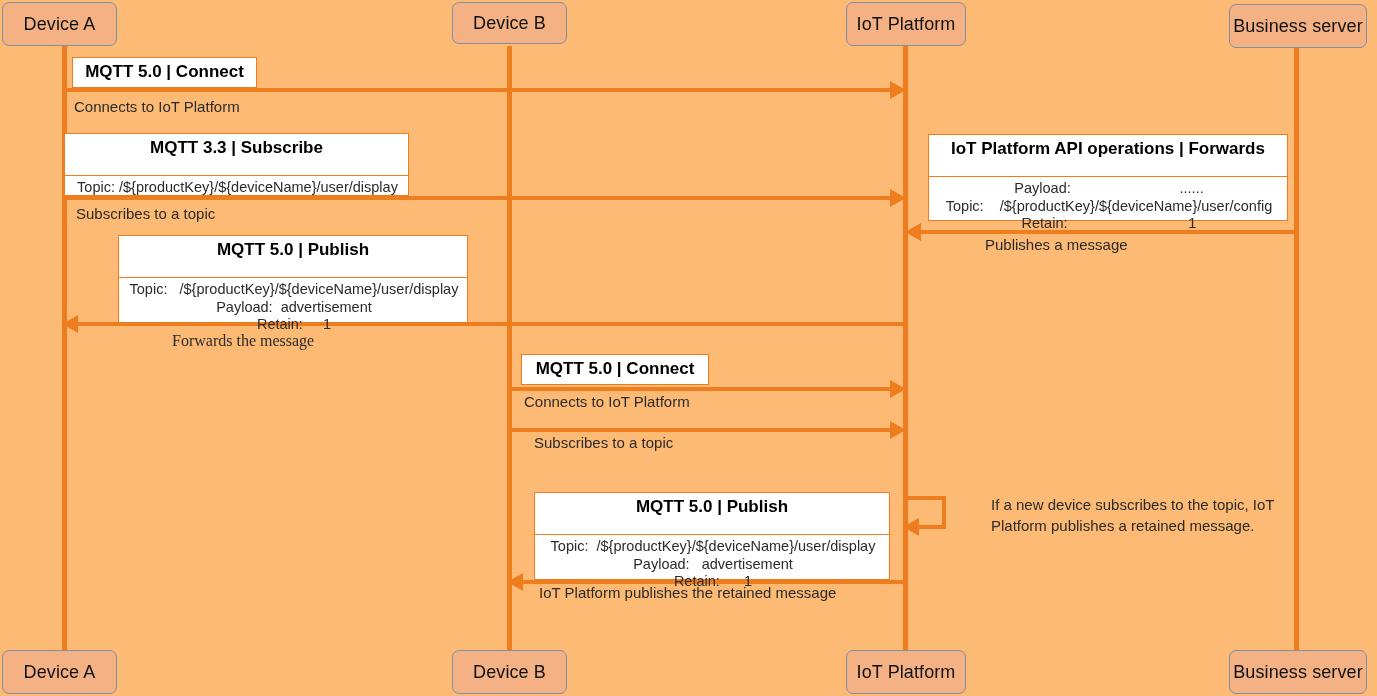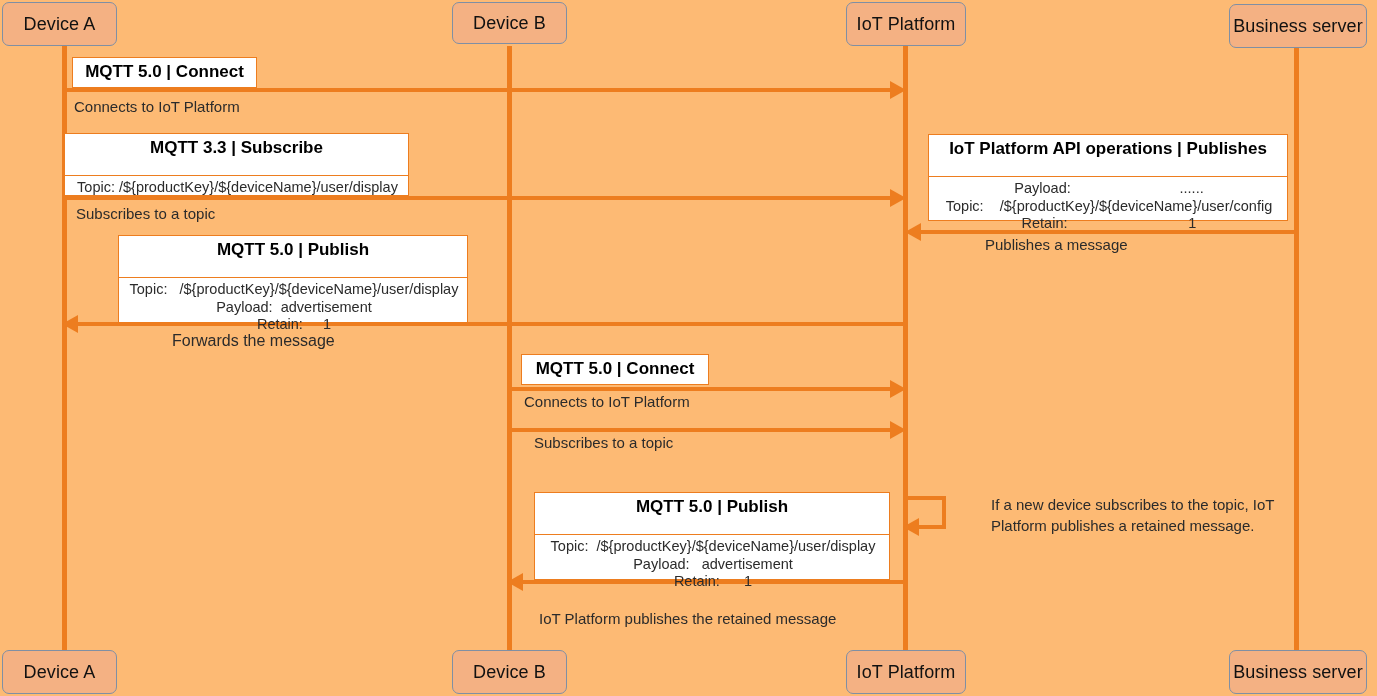--- a/index.html
+++ b/index.html
@@ -173,42 +173,42 @@
     <div class="packet-title bordered">MQTT 3.3 | Subscribe</div>
     <div class="packet-body">
       <span class="kv"><span>Topic:</span> <span>/${productKey}/${deviceName}/user/display</span></span>
     </div>
   </div>
   <div class="arrow-line" style="left:62px; top:196px; width:832px;"></div>
   <div class="arrow-head right" style="left:890px; top:189px;"></div>
   <div class="msg-label" style="left:76px; top:205px;">Subscribes to a topic</div>
 
   <div class="packet" style="left:928px; top:134px; width:360px; height:87px;">
-    <div class="packet-title bordered">IoT Platform API operations | Publishes</div>
+    <div class="packet-title bordered">IoT Platform API operations | Forwards</div>
     <div class="packet-body">
       <span class="kv"><span>Payload:</span>&nbsp;&nbsp;&nbsp;&nbsp;&nbsp;&nbsp;&nbsp;&nbsp;&nbsp;&nbsp;&nbsp;&nbsp;&nbsp;&nbsp;&nbsp;&nbsp;&nbsp;&nbsp;&nbsp;&nbsp;&nbsp;&nbsp;&nbsp;&nbsp;&nbsp;&nbsp;&nbsp;<span>......</span></span>
       <span class="kv"><span>Topic:</span>&nbsp;&nbsp;&nbsp;&nbsp;<span>/${productKey}/${deviceName}/user/config</span></span>
       <span class="kv"><span>Retain:</span>&nbsp;&nbsp;&nbsp;&nbsp;&nbsp;&nbsp;&nbsp;&nbsp;&nbsp;&nbsp;&nbsp;&nbsp;&nbsp;&nbsp;&nbsp;&nbsp;&nbsp;&nbsp;&nbsp;&nbsp;&nbsp;&nbsp;&nbsp;&nbsp;&nbsp;&nbsp;&nbsp;&nbsp;&nbsp;&nbsp;<span>1</span></span>
     </div>
   </div>
   <div class="arrow-line" style="left:920px; top:230px; width:376px;"></div>
   <div class="arrow-head left" style="left:905px; top:223px;"></div>
   <div class="msg-label" style="left:985px; top:236px;">Publishes a message</div>
 
   <div class="packet" style="left:118px; top:235px; width:350px; height:88px;">
     <div class="packet-title bordered">MQTT 5.0 | Publish</div>
     <div class="packet-body">
       <span class="kv"><span>Topic:</span>&nbsp;&nbsp;&nbsp;<span>/${productKey}/${deviceName}/user/display</span></span>
       <span class="kv"><span>Payload:</span>&nbsp;&nbsp;<span>advertisement</span></span>
       <span class="kv"><span>Retain:</span>&nbsp;&nbsp;&nbsp;&nbsp;&nbsp;<span>1</span></span>
     </div>
   </div>
   <div class="arrow-line" style="left:78px; top:322px; width:826px;"></div>
   <div class="arrow-head left" style="left:62px; top:315px;"></div>
-  <div class="msg-label" style="left:172px; top:332px; font-size:16px;">Forwards the message</div>
+  <div class="msg-label" style="left:172px; top:332px; font-size:16px;font-family:Liberation Serif, serif;">Forwards the message</div>
 
   <div class="packet" style="left:521px; top:354px; width:188px; height:31px;">
     <div class="packet-title">MQTT 5.0 | Connect</div>
   </div>
   <div class="arrow-line" style="left:507px; top:387px; width:387px;"></div>
   <div class="arrow-head right" style="left:890px; top:380px;"></div>
   <div class="msg-label" style="left:524px; top:393px;">Connects to IoT Platform</div>
 
   <div class="arrow-line" style="left:507px; top:428px; width:387px;"></div>
   <div class="arrow-head right" style="left:890px; top:421px;"></div>
@@ -222,15 +222,15 @@
   <div class="packet" style="left:534px; top:492px; width:356px; height:88px;">
     <div class="packet-title bordered">MQTT 5.0 | Publish</div>
     <div class="packet-body">
       <span class="kv"><span>Topic:</span>&nbsp;&nbsp;<span>/${productKey}/${deviceName}/user/display</span></span>
       <span class="kv"><span>Payload:</span>&nbsp;&nbsp;&nbsp;<span>advertisement</span></span>
       <span class="kv"><span>Retain:</span>&nbsp;&nbsp;&nbsp;&nbsp;&nbsp;&nbsp;<span>1</span></span>
     </div>
   </div>
   <div class="arrow-line" style="left:523px; top:580px; width:381px;"></div>
   <div class="arrow-head left" style="left:507px; top:573px;"></div>
-  <div class="msg-label" style="left:539px; top:610px;">IoT Platform publishes the retained message</div>
+  <div class="msg-label" style="left:539px; top:584px;">IoT Platform publishes the retained message</div>
 
 </div>
 
 </body></html>

